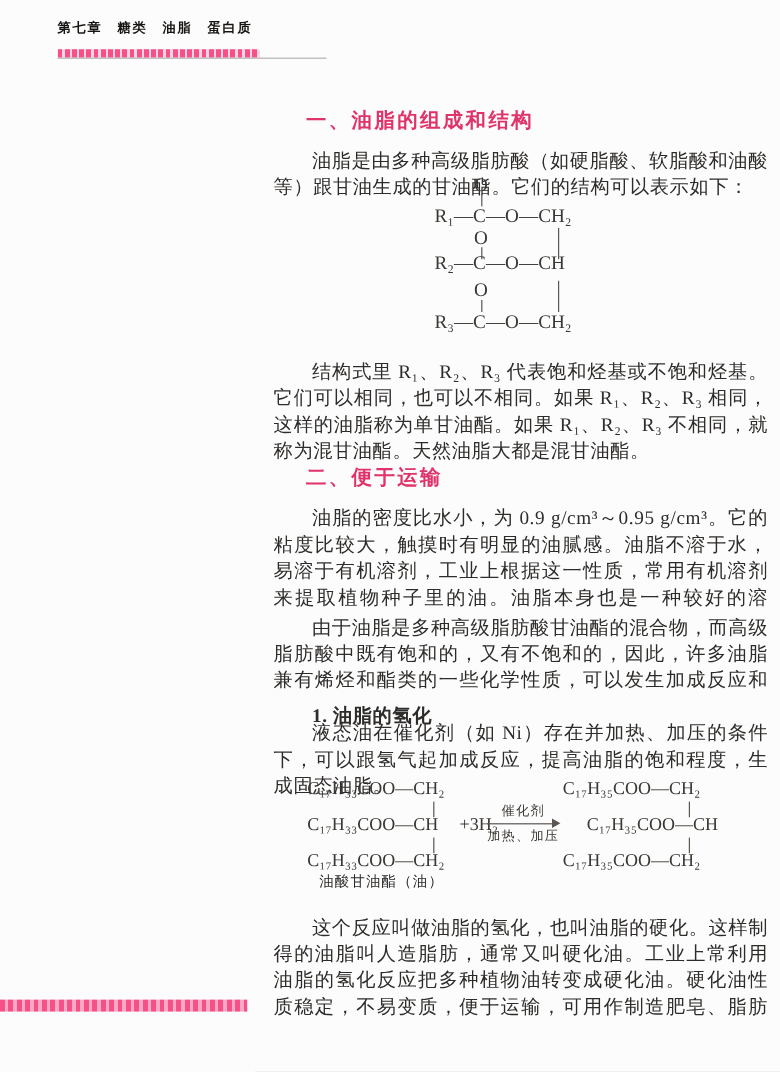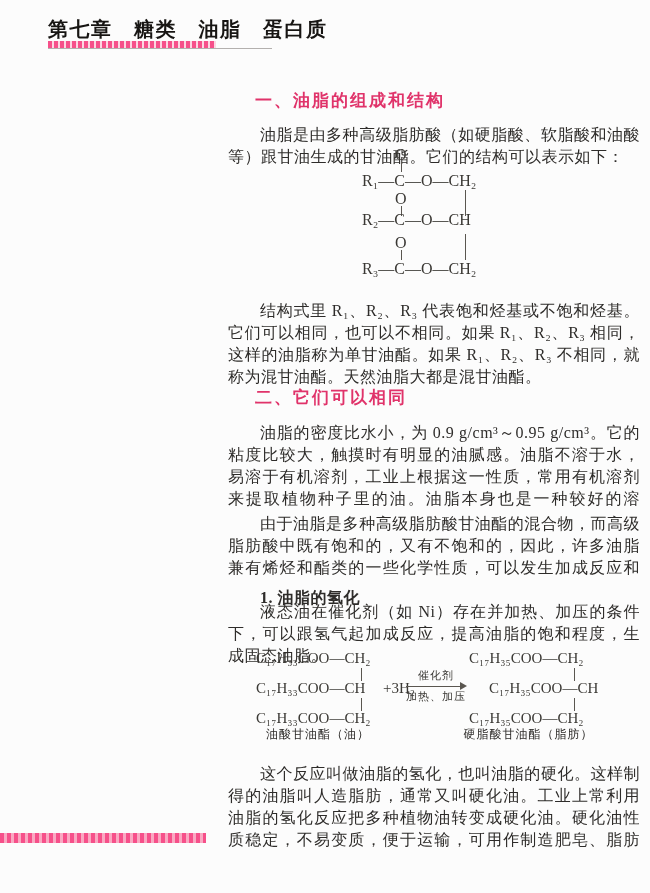--- a/index.html
+++ b/index.html
@@ -6,21 +6,21 @@
   html,body { background:#e8e8e8; }
   .page {
     position:relative; width:650px; height:893px; margin:0 auto;
     background:#fcfcfc; overflow:hidden;
     font-family:"Liberation Serif","DejaVu Serif",serif; color:#2e2c2a;
   }
   
   .chapter-header {
     position:absolute; left:48px; top:16px;
     font-family:"Liberation Sans","DejaVu Sans",sans-serif;
-    font-weight:bold; font-size:20px; letter-spacing:1.5px; color:#171513;
+    font-weight:bold; font-size:11px; letter-spacing:1.5px; color:#171513;
   }
   .header-stripe {
     position:absolute; left:48px; top:41px; width:168px; height:7px;
     background:repeating-linear-gradient(90deg,#f6508a 0 4px,#fcd6e1 4px 6px);
   }
   .header-rule {
     position:absolute; left:48px; top:48px; width:224px; height:1px; background:#b3b0ae;
   }
   
   .sec-heading {
@@ -83,21 +83,21 @@
     <span class="atom" style="left:33px; top:88px;">O</span>
     <div class="bond-v" style="left:39px; top:104px; height:10px;"></div>
     <span class="row" style="left:0; top:114px;">R₃—C—O—CH₂</span>
 
     <div class="bond-v" style="left:103px; top:44px; height:26px;"></div>
     <div class="bond-v" style="left:103px; top:88px; height:26px;"></div>
   </div>
 
   <div class="para" style="top:281px; height:88px;">结构式里 R₁、R₂、R₃ 代表饱和烃基或不饱和烃基。它们可以相同，也可以不相同。如果 R₁、R₂、R₃ 相同，这样的油脂称为单甘油酯。如果 R₁、R₂、R₃ 不相同，就称为混甘油酯。天然油脂大都是混甘油酯。</div>
 
-  <div class="sec-heading" style="top:372px;">二、它们可以相同</div>
+  <div class="sec-heading" style="top:372px;">二、便于运输</div>
   <div class="para" style="top:403px; height:88px;">油脂的密度比水小，为 0.9 g/cm³～0.95 g/cm³。它的粘度比较大，触摸时有明显的油腻感。油脂不溶于水，易溶于有机溶剂，工业上根据这一性质，常用有机溶剂来提取植物种子里的油。油脂本身也是一种较好的溶剂。</div>
   <div class="para" style="top:494px; height:66px;">由于油脂是多种高级脂肪酸甘油酯的混合物，而高级脂肪酸中既有饱和的，又有不饱和的，因此，许多油脂兼有烯烃和酯类的一些化学性质，可以发生加成反应和水解反应。</div>
   <div class="para sub-heading" style="top:568px; height:22px;">1. 油脂的氢化</div>
   <div class="para" style="top:582px; height:66px;">液态油在催化剂（如 Ni）存在并加热、加压的条件下，可以跟氢气起加成反应，提高油脂的饱和程度，生成固态油脂。</div>
 
   <div class="chem eq" style="left:256px; top:646px; width:345px; height:98px;">
     <span class="row" style="left:0; top:4px;">C₁₇H₃₃COO—CH₂</span>
     <span class="row" style="left:0; top:34px;">C₁₇H₃₃COO—CH</span>
     <span class="row" style="left:127px; top:34px;">+3H₂</span>
     <span class="row" style="left:0; top:64px;">C₁₇H₃₃COO—CH₂</span>
@@ -108,20 +108,19 @@
     <span class="cond" style="left:145px; top:22px;">催化剂</span>
     <div class="bond-h" style="left:150px; top:40px; width:56px;"></div>
     <div class="arrow-head" style="left:204px; top:36px;"></div>
     <span class="cond" style="left:145px; top:43px;">加热、加压</span>
 
     <span class="row" style="left:213px; top:4px;">C₁₇H₃₅COO—CH₂</span>
     <span class="row" style="left:213px; top:34px;margin-left:20px;">C₁₇H₃₅COO—CH</span>
     <span class="row" style="left:213px; top:64px;">C₁₇H₃₅COO—CH₂</span>
     <div class="bond-v" style="left:318px; top:22px; height:13px;"></div>
     <div class="bond-v" style="left:318px; top:52px; height:13px;"></div>
-    <span class="lbl" style="left:200px; top:80px; width:145px;">硬脂酸甘油酯（脂肪）</span>
   </div>
 
   <div class="para" style="top:744px; height:88px;">这个反应叫做油脂的氢化，也叫油脂的硬化。这样制得的油脂叫人造脂肪，通常又叫硬化油。工业上常利用油脂的氢化反应把多种植物油转变成硬化油。硬化油性质稳定，不易变质，便于运输，可用作制造肥皂、脂肪酸、甘油、人造奶油等</div>
 
   <div class="footer-stripe"></div>
 
 </div>
 
 </body></html>

